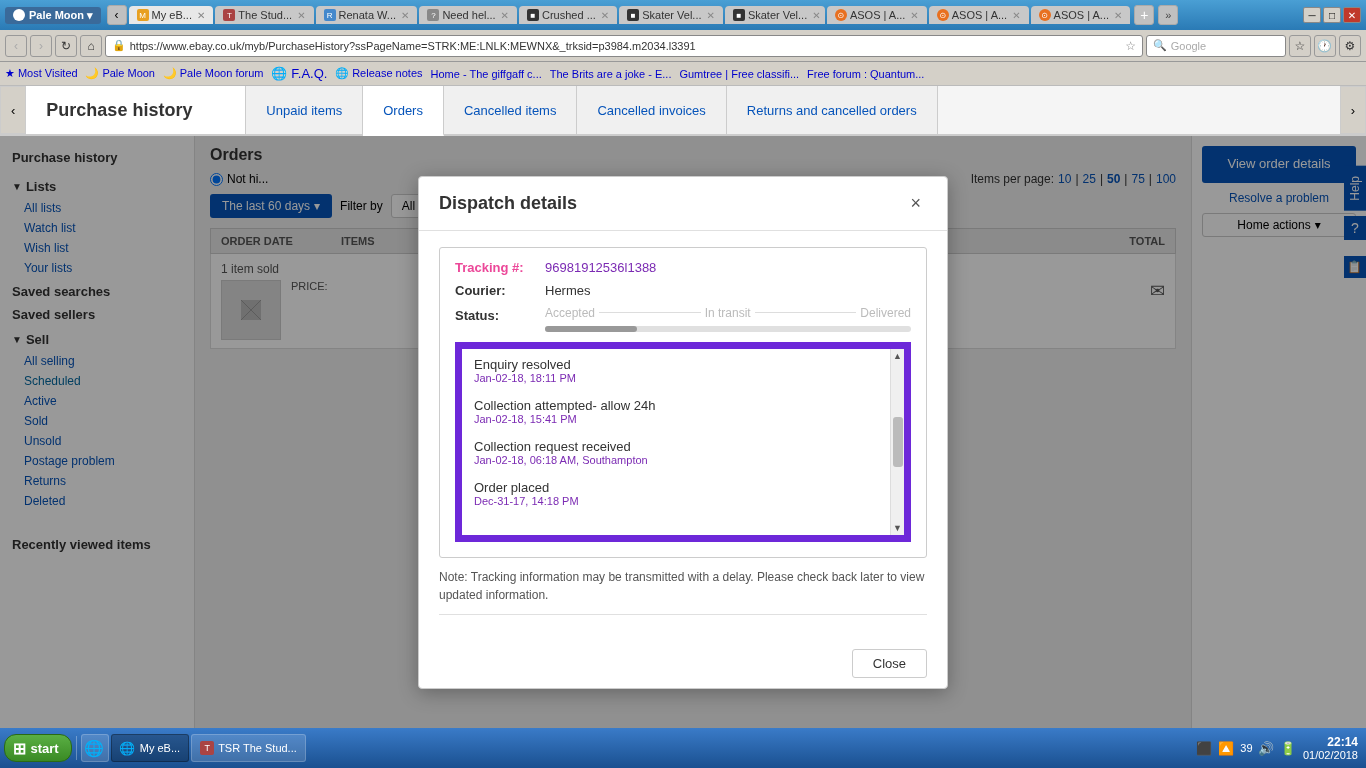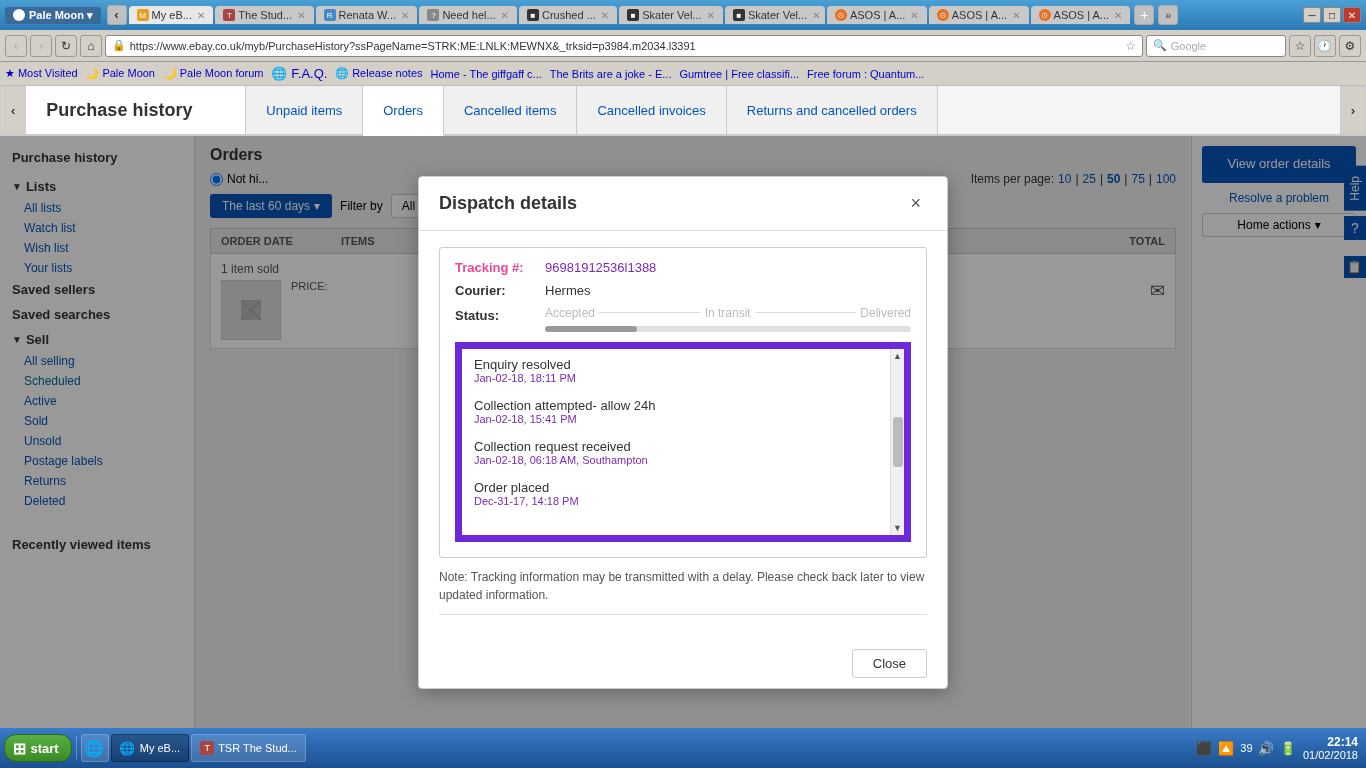--- a/index.html
+++ b/index.html
@@ -150,38 +150,38 @@
 
       <div style="font-size:13px;font-weight:bold;color:#333;padding:4px 12px;cursor:pointer;display:flex;align-items:center;gap:4px;">
         <span style="font-size:10px;">▼</span>
         <span>Lists</span>
       </div>
       <a style="display:block;padding:3px 12px 3px 24px;color:#0654ba;font-size:12px;cursor:pointer;text-decoration:none;">All lists</a>
       <a style="display:block;padding:3px 12px 3px 24px;color:#0654ba;font-size:12px;cursor:pointer;text-decoration:none;">Watch list</a>
       <a style="display:block;padding:3px 12px 3px 24px;color:#0654ba;font-size:12px;cursor:pointer;text-decoration:none;">Wish list</a>
       <a style="display:block;padding:3px 12px 3px 24px;color:#0654ba;font-size:12px;cursor:pointer;text-decoration:none;">Your lists</a>
 
+      <div style="font-size:13px;font-weight:bold;color:#333;padding:6px 12px 4px;cursor:pointer;">
+        <span>Saved searches</span>
+      </div>
+
       <div style="font-size:13px;font-weight:bold;color:#333;padding:4px 12px;cursor:pointer;">
         <span>Saved sellers</span>
-      </div>
-
-      <div style="font-size:13px;font-weight:bold;color:#333;padding:6px 12px 4px;cursor:pointer;">
-        <span>Saved searches</span>
       </div>
 
       <div style="font-size:13px;font-weight:bold;color:#333;padding:6px 12px 4px;cursor:pointer;display:flex;align-items:center;gap:4px;">
         <span style="font-size:10px;">▼</span>
         <span>Sell</span>
       </div>
       <a style="display:block;padding:3px 12px 3px 24px;color:#0654ba;font-size:12px;cursor:pointer;text-decoration:none;">All selling</a>
       <a style="display:block;padding:3px 12px 3px 24px;color:#0369a1;font-size:12px;cursor:pointer;text-decoration:none;">Scheduled</a>
       <a style="display:block;padding:3px 12px 3px 24px;color:#0654ba;font-size:12px;cursor:pointer;text-decoration:none;">Active</a>
       <a style="display:block;padding:3px 12px 3px 24px;color:#0654ba;font-size:12px;cursor:pointer;text-decoration:none;">Sold</a>
       <a style="display:block;padding:3px 12px 3px 24px;color:#0654ba;font-size:12px;cursor:pointer;text-decoration:none;">Unsold</a>
-      <a style="display:block;padding:3px 12px 3px 24px;color:#0654ba;font-size:12px;cursor:pointer;text-decoration:none;">Postage labels</a>
+      <a style="display:block;padding:3px 12px 3px 24px;color:#0654ba;font-size:12px;cursor:pointer;text-decoration:none;">Postage problem</a>
       <a style="display:block;padding:3px 12px 3px 24px;color:#0654ba;font-size:12px;cursor:pointer;text-decoration:none;">Returns</a>
       <a style="display:block;padding:3px 12px 3px 24px;color:#0654ba;font-size:12px;cursor:pointer;text-decoration:none;">Deleted</a>
 
       <div style="height:20px;"></div>
       <div style="font-size:13px;font-weight:bold;color:#333;padding:6px 12px;">Recently viewed items</div>
     </div>
 
     <div style="flex:1;background:#f0f0f0;overflow-y:auto;padding:10px 15px;position:relative;">
       <div style="font-size:16px;font-weight:bold;color:#333;margin-bottom:8px;">
         <span>Orders</span>

